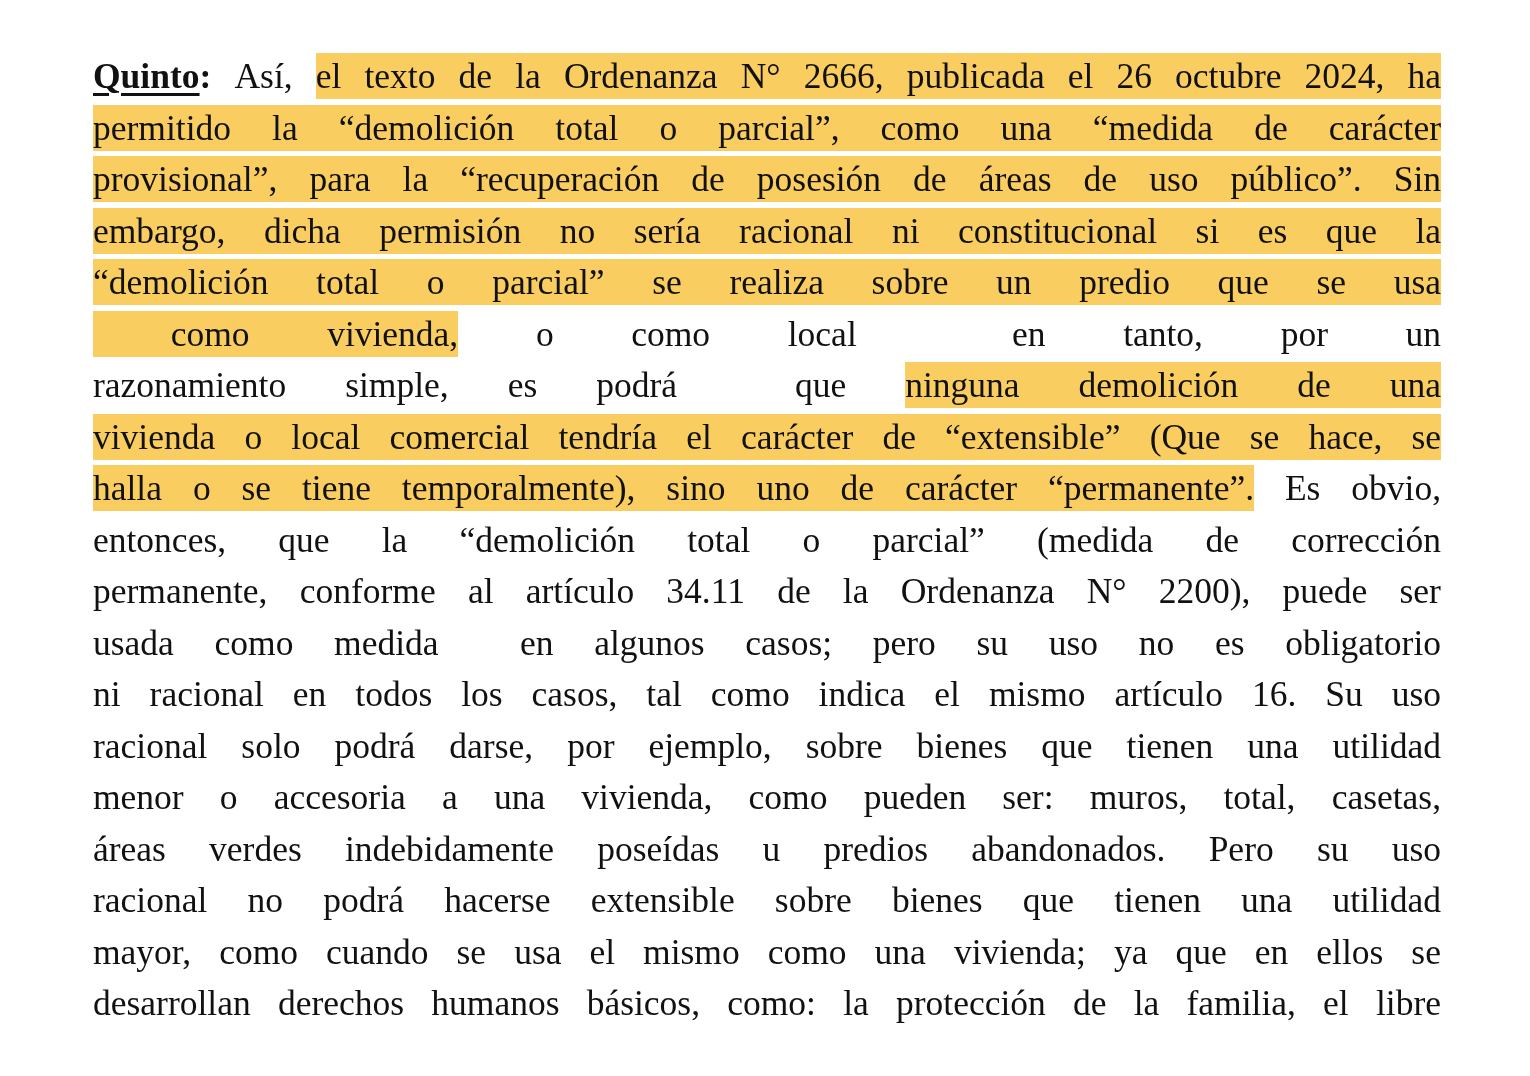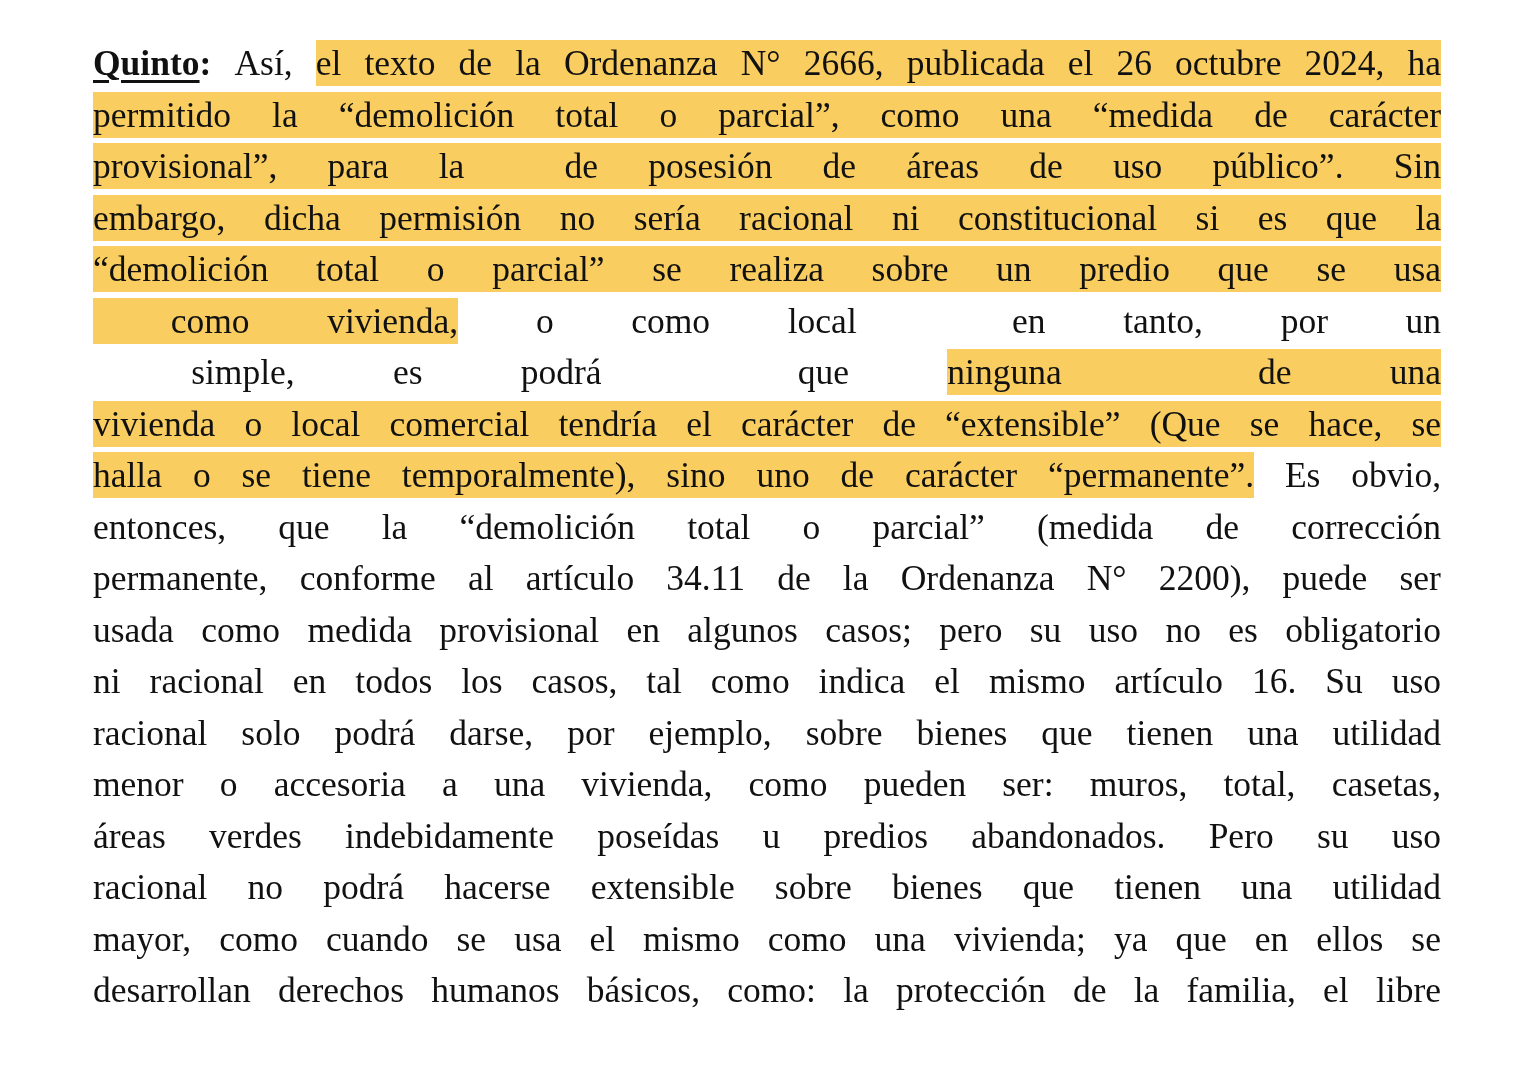--- a/index.html
+++ b/index.html
@@ -1,20 +1,20 @@
 <!DOCTYPE html>
 <html><head>
 <meta charset="utf-8">
 <style>
   html, body { margin: 0; padding: 0; background: #ffffff; }
   body { width: 1530px; height: 1076px; overflow: hidden; position: relative; }
   .page {
     position: absolute;
     left: 93px;
-    top: 40px;
+    top: 53px;
     width: 1348px;
     font-family: "Liberation Serif", "DejaVu Serif", serif;
     font-size: 35.5px;
     color: #111111;
   }
   .line {
     height: 51.5px;
     line-height: 46px;
     white-space: nowrap;
     display: flex;
@@ -89,20 +89,21 @@
       <span class="seg fill hl"></span>
       <span class="seg hl">carácter</span>
     </div>
     <div class="line">
       <span class="seg hl">provisional”,</span>
       <span class="seg fill hl"></span>
       <span class="seg hl">para</span>
       <span class="seg fill hl"></span>
       <span class="seg hl">la</span>
       <span class="seg fill hl"></span>
+      <span class="seg hl">“recuperación</span>
       <span class="seg fill hl"></span>
       <span class="seg hl">de</span>
       <span class="seg fill hl"></span>
       <span class="seg hl">posesión</span>
       <span class="seg fill hl"></span>
       <span class="seg hl">de</span>
       <span class="seg fill hl"></span>
       <span class="seg hl">áreas</span>
       <span class="seg fill hl"></span>
       <span class="seg hl">de</span>
@@ -178,32 +179,34 @@
       <span class="seg fill"></span>
       <span class="seg">en</span>
       <span class="seg fill"></span>
       <span class="seg">tanto,</span>
       <span class="seg fill"></span>
       <span class="seg">por</span>
       <span class="seg fill"></span>
       <span class="seg">un</span>
     </div>
     <div class="line">
+      <span class="seg">razonamiento</span>
       <span class="seg fill"></span>
       <span class="seg">simple,</span>
       <span class="seg fill"></span>
       <span class="seg">es</span>
       <span class="seg fill"></span>
       <span class="seg">podrá</span>
       <span class="seg fill"></span>
       <span class="seg fill"></span>
       <span class="seg">que</span>
       <span class="seg fill"></span>
       <span class="seg hl">ninguna</span>
       <span class="seg fill hl"></span>
+      <span class="seg hl">demolición</span>
       <span class="seg fill hl"></span>
       <span class="seg hl">de</span>
       <span class="seg fill hl"></span>
       <span class="seg hl">una</span>
     </div>
     <div class="line">
       <span class="seg hl">vivienda</span>
       <span class="seg fill hl"></span>
       <span class="seg hl">o</span>
       <span class="seg fill hl"></span>
@@ -300,21 +303,20 @@
       <span class="seg fill"></span>
       <span class="seg">ser</span>
     </div>
     <div class="line">
       <span class="seg">usada</span>
       <span class="seg fill"></span>
       <span class="seg">como</span>
       <span class="seg fill"></span>
       <span class="seg">medida</span>
       <span class="seg fill"></span>
-      <span class="seg">provisional</span>
       <span class="seg fill"></span>
       <span class="seg">en</span>
       <span class="seg fill"></span>
       <span class="seg">algunos</span>
       <span class="seg fill"></span>
       <span class="seg">casos;</span>
       <span class="seg fill"></span>
       <span class="seg">pero</span>
       <span class="seg fill"></span>
       <span class="seg">su</span>

